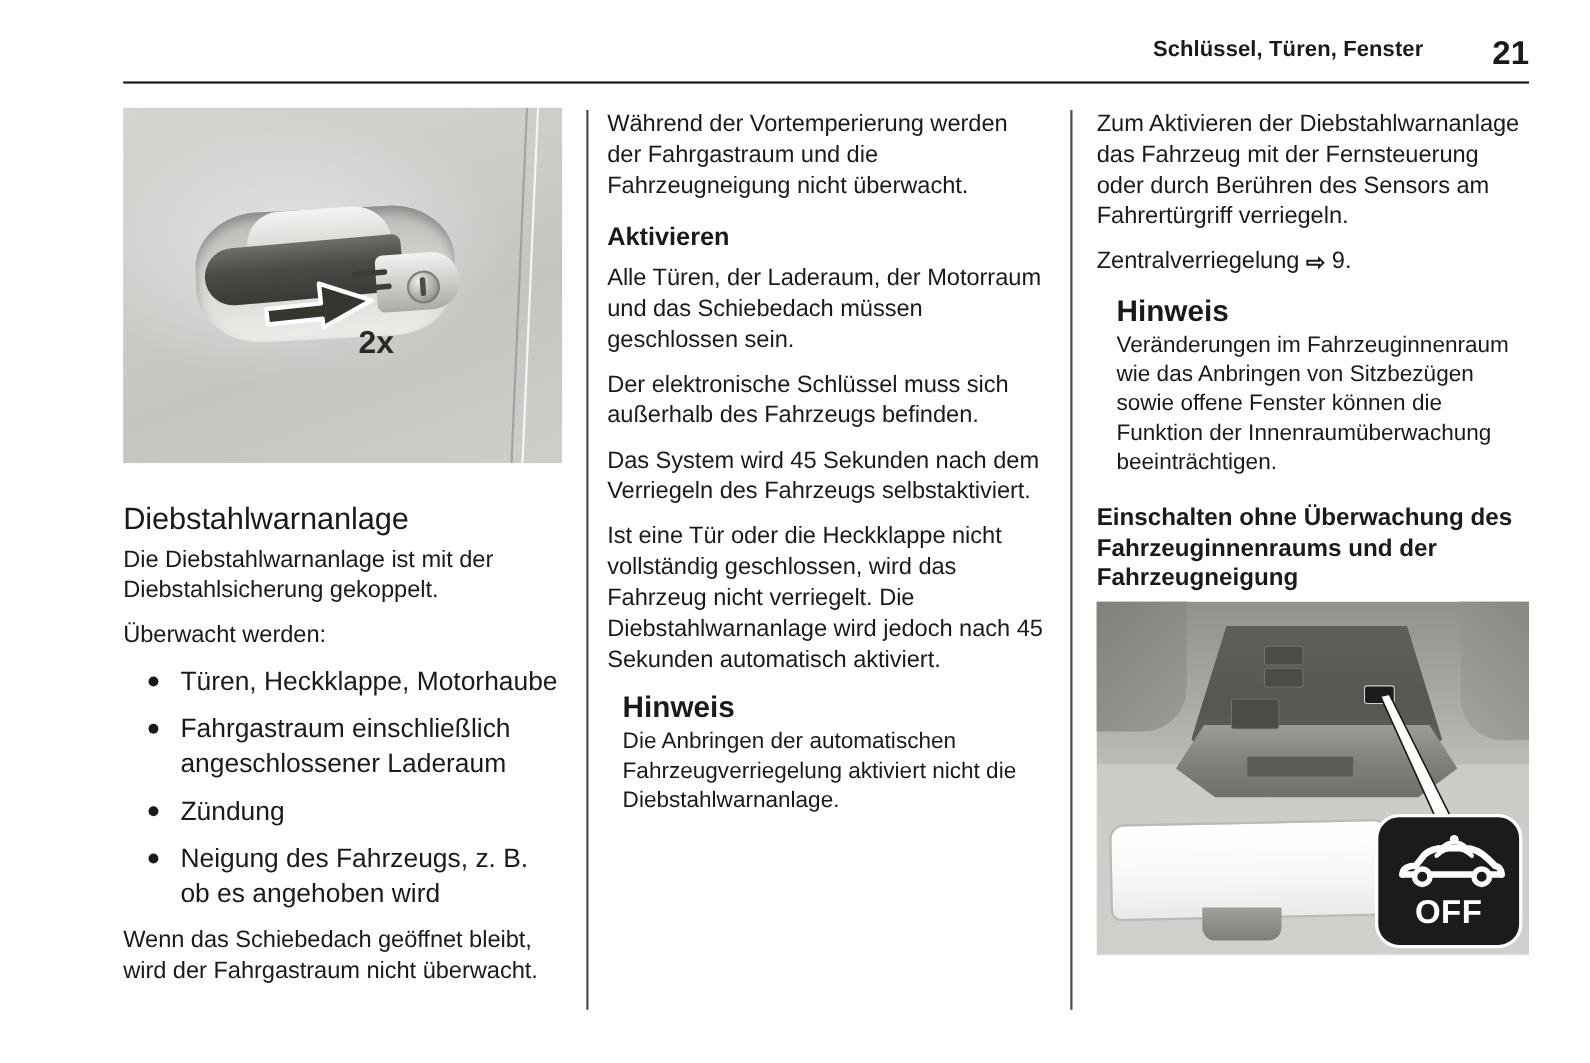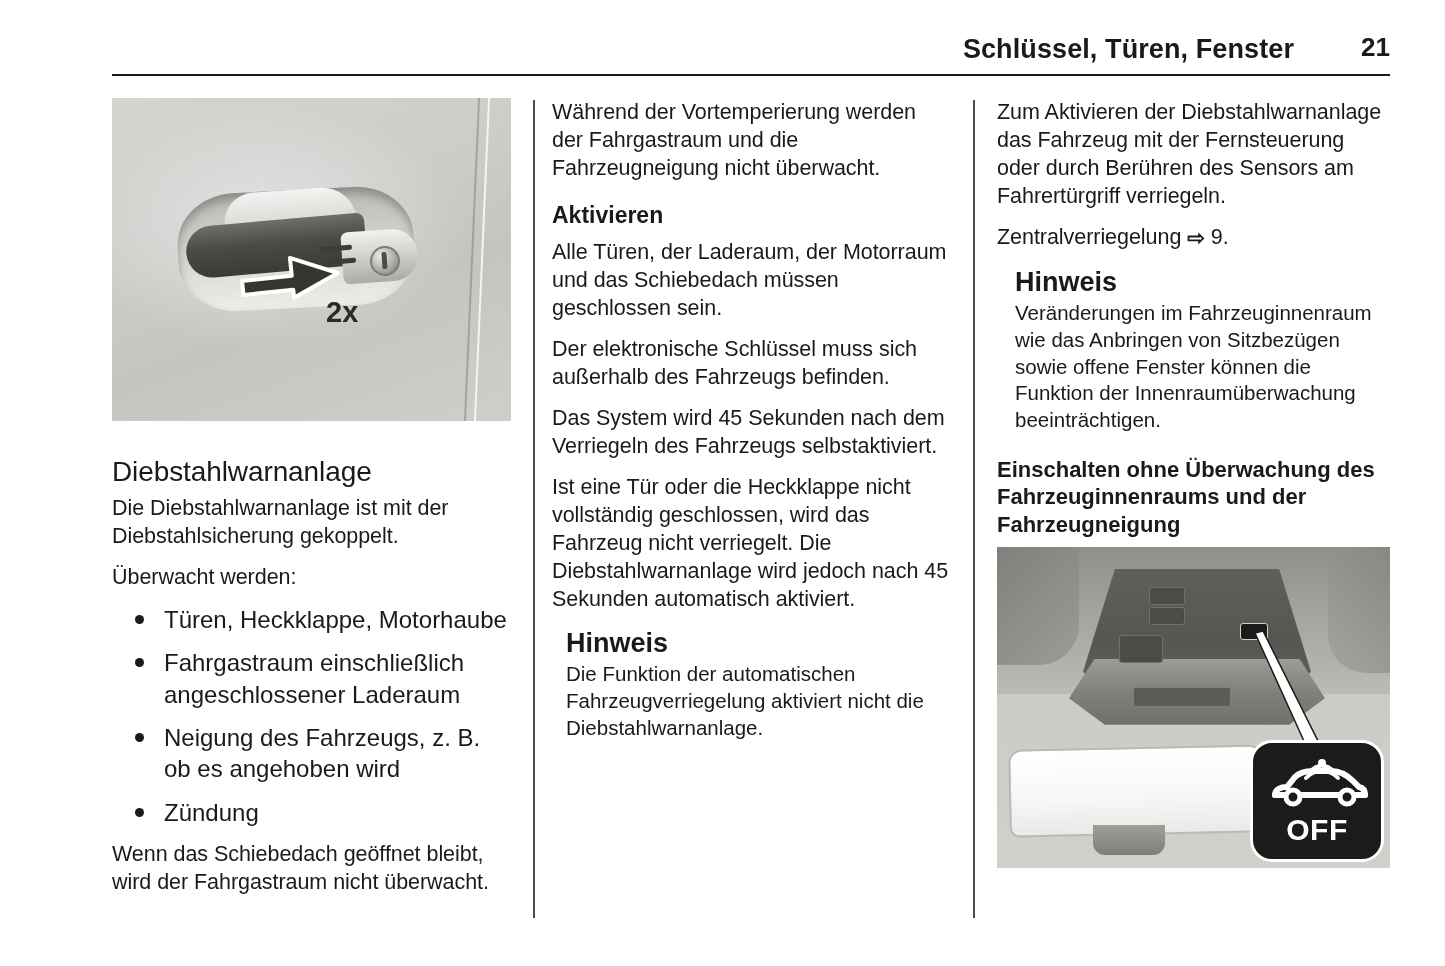--- a/index.html
+++ b/index.html
@@ -21,30 +21,30 @@
     position: absolute;
     left: 112px;
     top: 34px;
     width: 1278px;
     height: 44px;
   }
   #header-title {
     position: absolute;
     right: 96px;
     top: 0;
-    font-size: 27px;
+    font-size: 20px;
     font-weight: bold;
     letter-spacing: 0.1px;
     white-space: nowrap;
   }
   #header-pagenum {
     position: absolute;
     right: 0px;
     top: -2px;
-    font-size: 26px;
+    font-size: 30px;
     font-weight: bold;
   }
   #header-rule {
     position: absolute;
     left: 0;
     top: 40px;
     width: 1278px;
     height: 0;
     border-top: 2px solid #1a1a1a;
   }
@@ -346,44 +346,44 @@
     <li>
       <span class="dot"></span>
       <span>Türen, Heckklappe, Motorhaube</span>
     </li>
     <li>
       <span class="dot"></span>
       <span>Fahrgastraum einschließlich angeschlossener Laderaum</span>
     </li>
     <li>
       <span class="dot"></span>
-      <span>Neigung des Fahrzeugs, z. B. ob es angehoben wird</span>
+      <span>Zündung</span>
     </li>
     <li>
       <span class="dot"></span>
-      <span>Zündung</span>
+      <span>Neigung des Fahrzeugs, z. B. ob es angehoben wird</span>
     </li>
   </ul>
 
   <p class="body">Wenn das Schiebedach geöffnet bleibt, wird der Fahrgastraum nicht überwacht.</p>
 </div>
 
 <div id="col2" class="col">
   <p class="body">Während der Vortemperierung werden der Fahrgastraum und die Fahrzeugneigung nicht überwacht.</p>
 
   <h2 class="sub-title">Aktivieren</h2>
 
   <p class="body">Alle Türen, der Laderaum, der Motorraum und das Schiebedach müssen geschlossen sein.</p>
   <p class="body">Der elektronische Schlüssel muss sich außerhalb des Fahrzeugs befinden.</p>
   <p class="body">Das System wird 45 Sekunden nach dem Verriegeln des Fahrzeugs selbstaktiviert.</p>
   <p class="body">Ist eine Tür oder die Heckklappe nicht vollständig geschlossen, wird das Fahrzeug nicht verriegelt. Die Diebstahlwarnanlage wird jedoch nach 45 Sekunden automatisch aktiviert.</p>
 
   <div class="note tight">
     <div class="note-title">Hinweis</div>
-    <div class="note-body">Die Funktion der automatischen Fahrzeugverriegelung aktiviert nicht die Diebstahlwarnanlage.</div>
+    <div class="note-body">Die Anbringen der automatischen Fahrzeugverriegelung aktiviert nicht die Diebstahlwarnanlage.</div>
   </div>
 </div>
 
 <div id="col3" class="col">
   <p class="body">Zum Aktivieren der Diebstahlwarnanlage das Fahrzeug mit der Fernsteuerung oder durch Berühren des Sensors am Fahrertürgriff verriegeln.</p>
 
   <p class="body"><span>Zentralverriegelung</span> <span class="xref-arrow">⇨</span> <span>9.</span></p>
 
   <div class="note">
     <div class="note-title">Hinweis</div>

